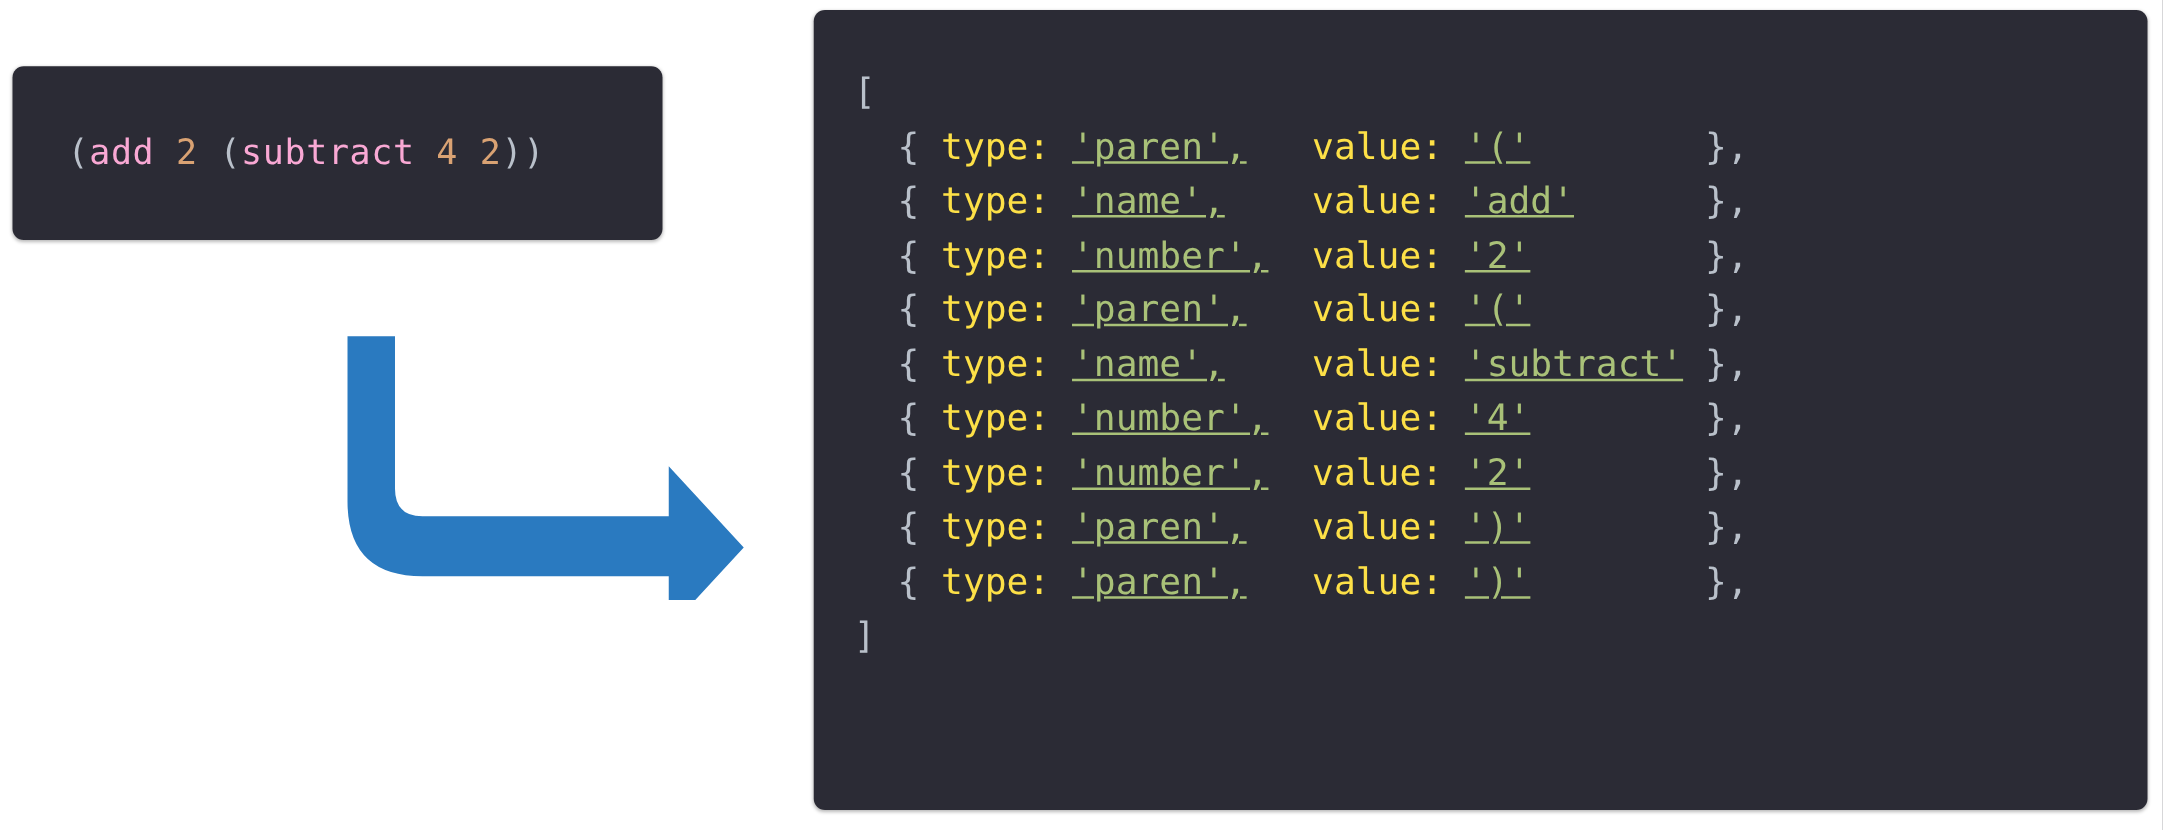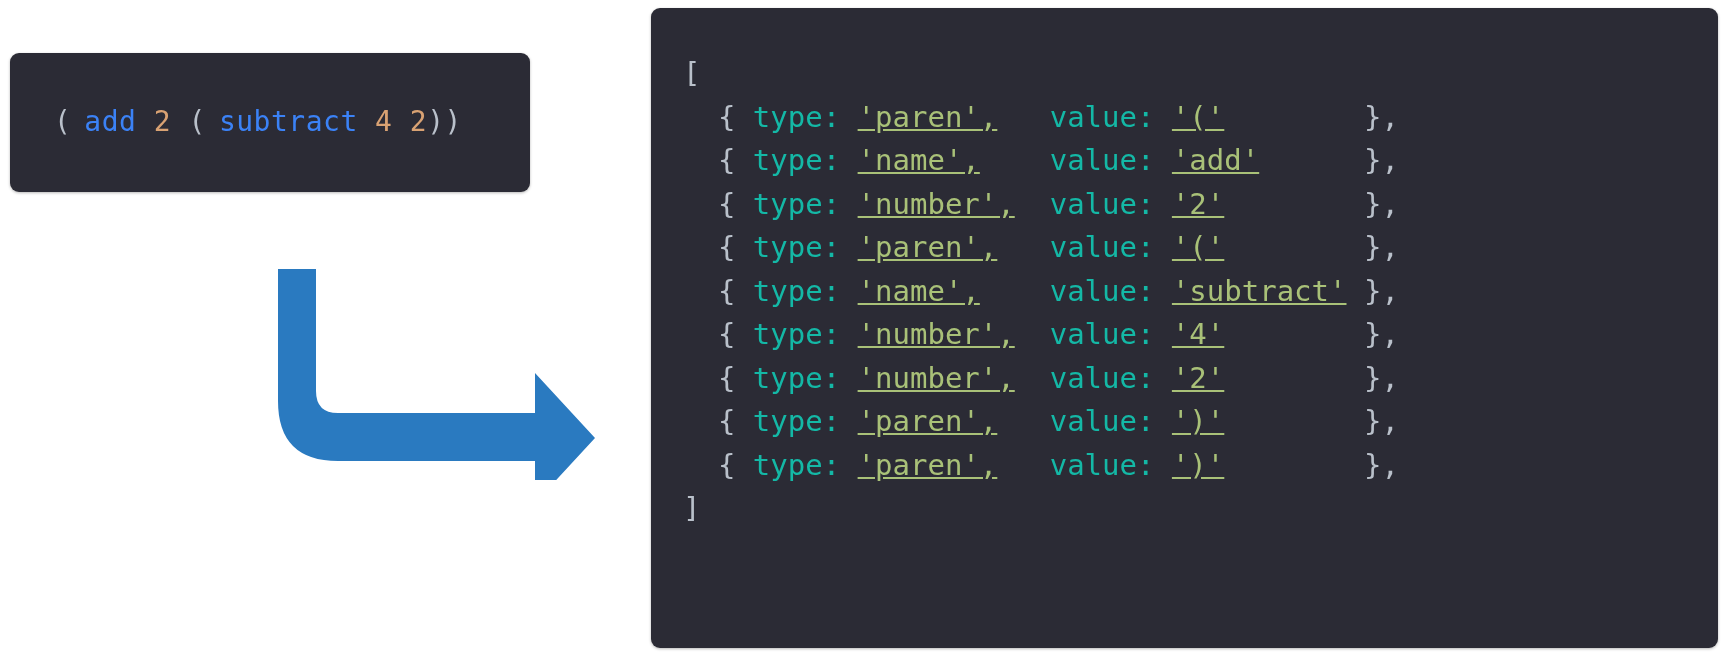--- a/index.html
+++ b/index.html
@@ -68,23 +68,23 @@
     position: absolute;
     left: 32px;
     top: 44px;
     font-size: 29px;
     line-height: 43.5px;
     letter-spacing: 0px;
   }
 
   
   .tok-punct  { color: #b9c0ca; }
-  .tok-name   { color: #3b82f6; margin-left: 13px; }
+  .tok-name   { color: #f9a8d4; }
   .tok-num    { color: #d9a273; }
-  .tok-key    { color: #14b8a6; }
+  .tok-key    { color: #fde047; }
   .tok-str    { color: #a9c178; text-decoration: underline; }
   .tok-brace  { color: #b9c0ca; }
 
   
   #flow-arrow {
     position: absolute;
     left: 250px;
     top: 255px;
     width: 370px;
     height: 225px;

